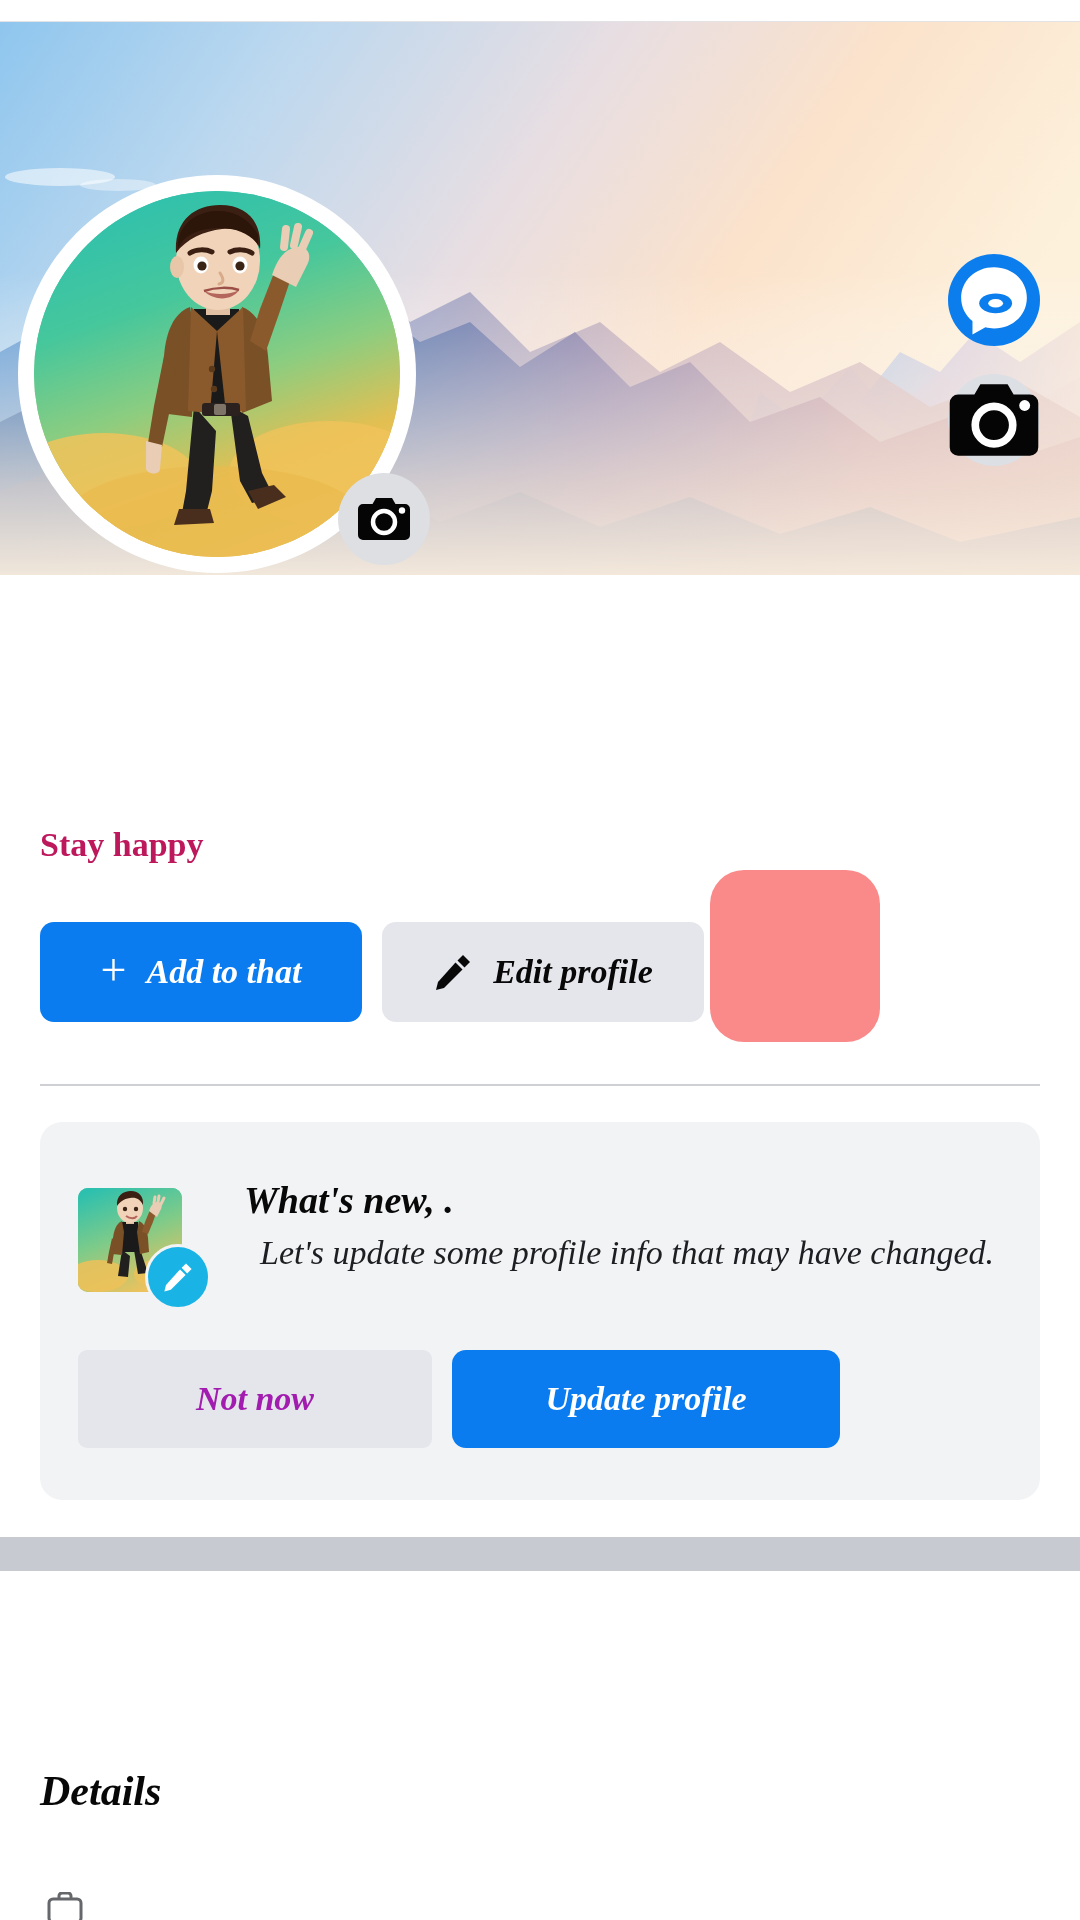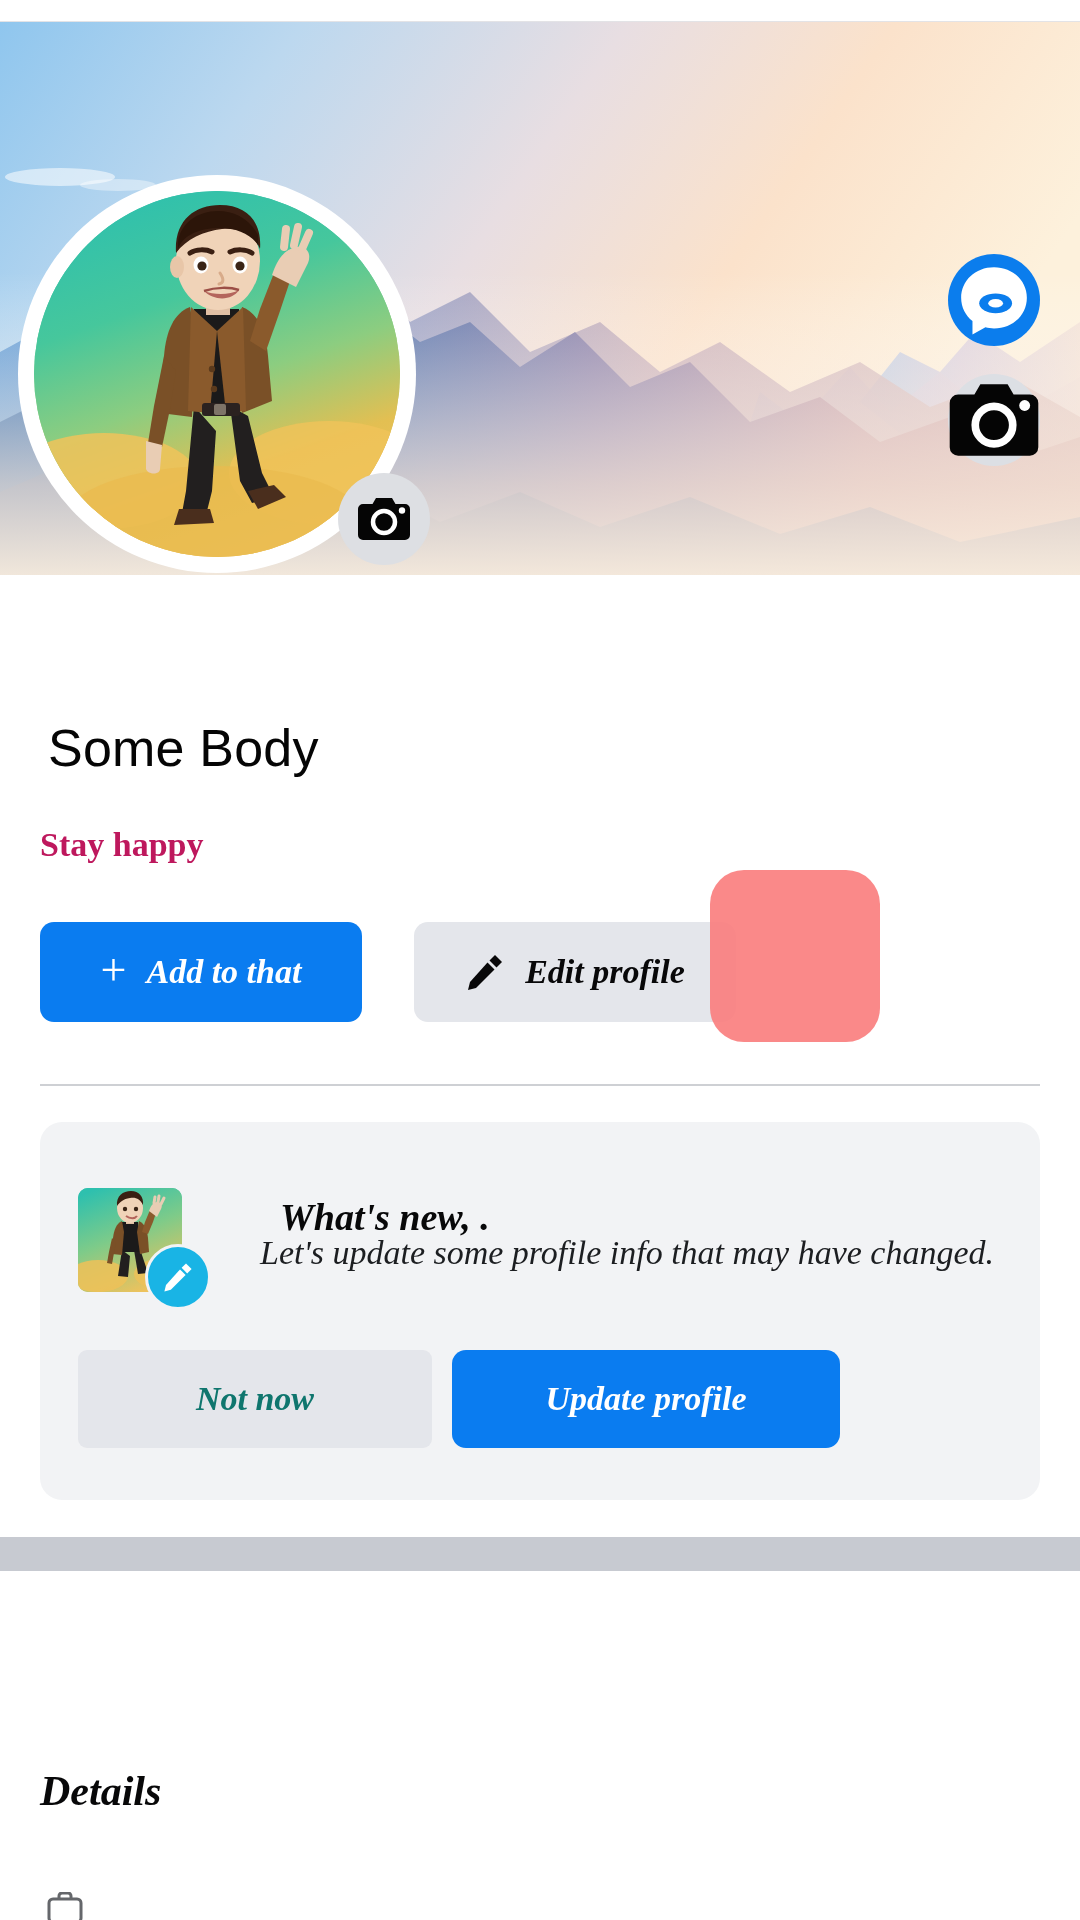--- a/index.html
+++ b/index.html
@@ -63,21 +63,21 @@
 
   
   .actions { position:absolute; top:922px; left:40px; width:1000px; height:110px; }
   .btn {
     position:absolute; top:0; height:100px; border-radius:14px;
     display:flex; align-items:center; justify-content:center; gap:20px;
     font-family:"Liberation Serif", serif; font-weight:700; font-style:italic;
     font-size:34px; cursor:pointer; user-select:none;
   }
   .btn-story { left:0; width:322px; background:#0a7cf0; color:#ffffff; }
-  .btn-edit  { left:342px; width:322px; background:#e4e6eb; color:#080809;margin-left:32px; }
+  .btn-edit  { left:342px; width:322px; background:#e4e6eb; color:#080809; }
   .plus-ic { font-size:46px; font-weight:400; font-style:normal; line-height:1; margin-top:-4px; }
 
   
   .highlight {
     position:absolute; left:710px; top:870px; width:170px; height:172px;
     background:#fa7f7f; border-radius:34px; opacity:0.92;
   }
 
   
   .divider { position:absolute; top:1084px; left:40px; width:1000px; height:2px; background:#ced0d4; }
@@ -92,36 +92,36 @@
     border-radius:10px; overflow:hidden;
     background:linear-gradient(170deg,#2fc0ac 0%, #5cc893 40%, #e2be54 100%);
   }
   .card-thumb svg{width:100%;height:100%;display:block;}
   .card-badge {
     position:absolute; left:105px; top:122px; width:66px; height:66px; border-radius:50%;
     background:#19b4e5; display:flex; align-items:center; justify-content:center;
     border:3px solid #f2f3f5;
   }
   .card-title {
-    position:absolute; left:204px; top:73px;
+    position:absolute; left:204px; top:56px;
     font-family:"Liberation Serif", serif; font-weight:700; font-style:italic;
-    font-size:38px; color:#080809;margin-left:36px;
+    font-size:38px; color:#080809;
   }
   .card-sub {
     position:absolute; left:220px; top:112px; width:760px;
     font-family:"Liberation Serif", serif; font-style:italic; font-weight:400;
     font-size:34px; line-height:1.12; color:#1c1e21;
   }
   .card-btn {
     position:absolute; top:228px; height:98px; border-radius:14px;
     display:flex; align-items:center; justify-content:center;
     font-family:"Liberation Serif", serif; font-weight:700; font-style:italic;
     font-size:34px; cursor:pointer; user-select:none;
   }
-  .card-btn-not { left:38px; width:354px; background:#e4e6eb; color:#0f766e;border-radius:9px; }
+  .card-btn-not { left:38px; width:354px; background:#e4e6eb; color:#a21caf;border-radius:9px; }
   .card-btn-upd { left:412px; width:388px; background:#0a7cf0; color:#ffffff; }
 
   
   .band { position:absolute; top:1537px; left:0; width:1080px; height:34px; background:#c7cad1; }
 
   
   .tabs { position:absolute; top:1571px; left:0; width:1080px; height:148px; background:#fff; }
   .tab {
     position:absolute; top:28px; height:92px; border-radius:46px;
     display:flex; align-items:center; justify-content:center;
@@ -286,21 +286,20 @@
     </div>
     <div class="pfp-camera">
       <svg width="54" height="48" viewBox="0 0 54 48">
         <path d="M19 3 L35 3 L38.5 9 L48 9 A5 5 0 0 1 53 14 L53 40 A5 5 0 0 1 48 45 L6 45 A5 5 0 0 1 1 40 L1 14 A5 5 0 0 1 6 9 L15.5 9 Z" fill="#050505"></path>
         <circle cx="27" cy="27" r="11" fill="#050505" stroke="#ffffff" stroke-width="4.5"></circle>
         <circle cx="45" cy="15.5" r="3.2" fill="#ffffff"></circle>
       </svg>
     </div>
   </div>
 
-  <div class="name">Some Body</div>
   <div class="bio">Stay happy</div>
 
   <div class="actions">
     <div class="btn btn-story">
       <span class="plus-ic">+</span>
       <span>Add to that</span>
     </div>
     <div class="btn btn-edit">
       <svg width="40" height="40" viewBox="0 0 40 40">
         <path d="M30 3 L37 10 L31.5 15.5 L24.5 8.5 Z" fill="#080809"></path>

